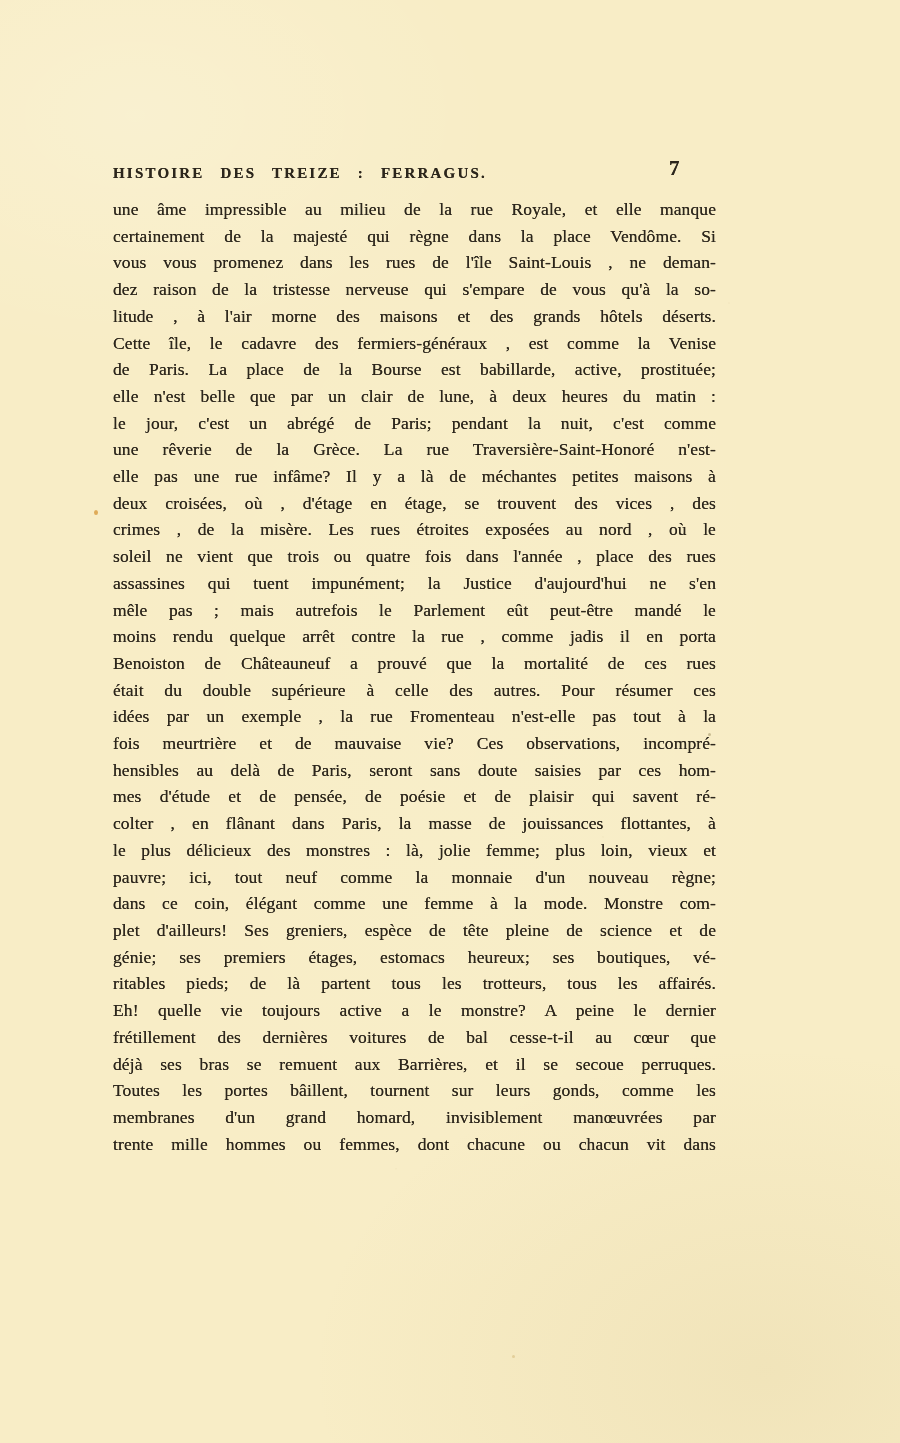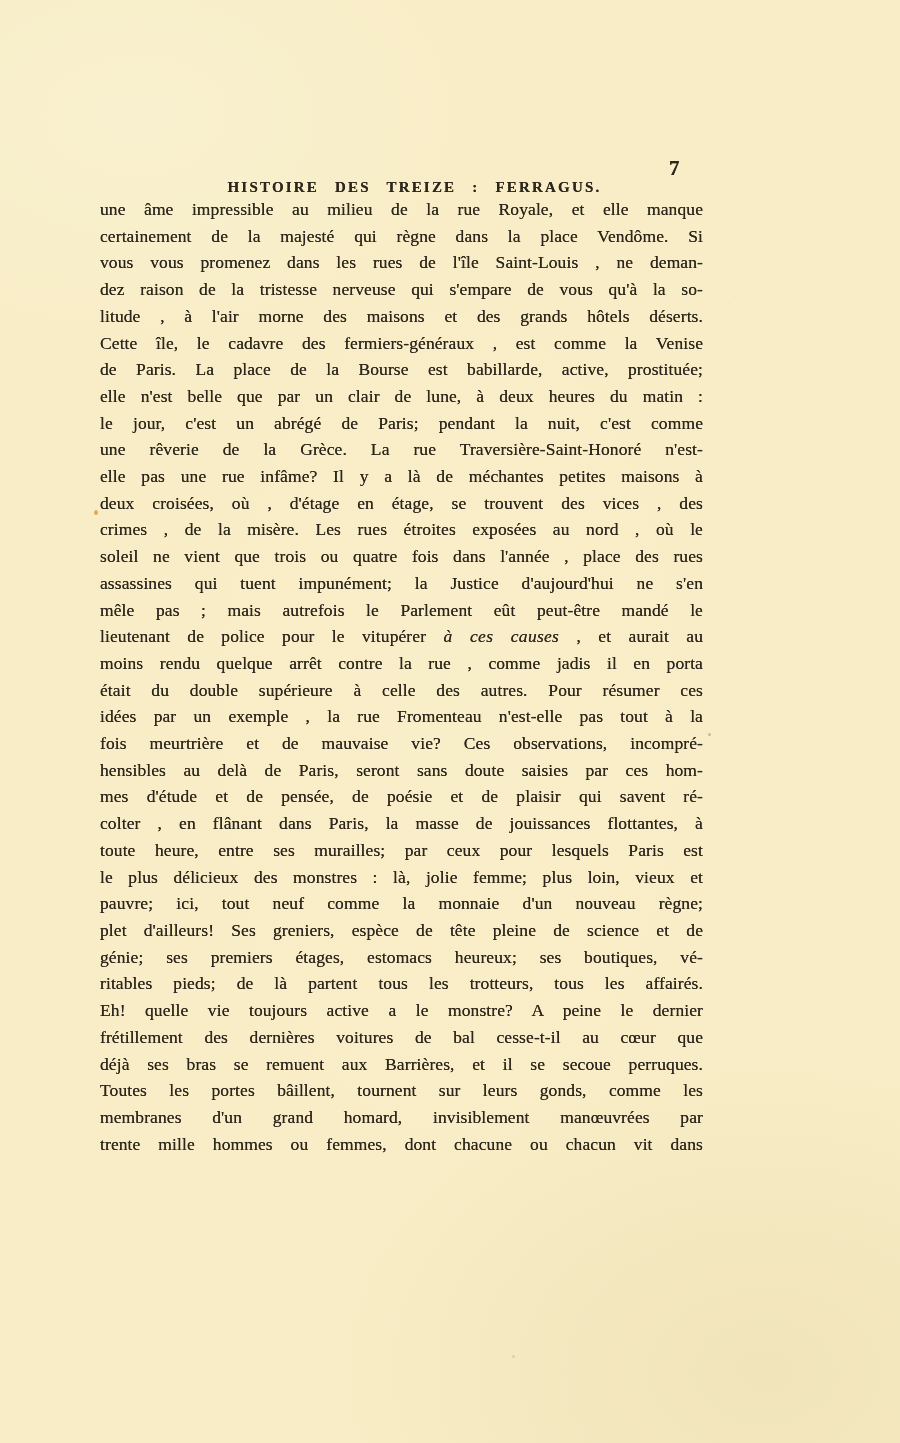--- a/index.html
+++ b/index.html
@@ -12,24 +12,24 @@
     background-image:
       radial-gradient(ellipse 600px 400px at 15% 8%, rgba(255,255,248,0.20), rgba(255,255,248,0) 60%),
       radial-gradient(ellipse 700px 500px at 85% 95%, rgba(176,146,77,0.10), rgba(176,146,77,0) 65%),
       radial-gradient(ellipse 500px 900px at 50% 50%, rgba(255,250,230,0.08), rgba(255,250,230,0) 70%);
     font-family: "Liberation Serif", "DejaVu Serif", serif;
     color: var(--ink, #2c261c);
     overflow: hidden;
   }
   .header {
     position: absolute;
-    top: 178px;
+    top: 164px;
     left: 113px;
     width: 603px;
-    text-align: center;
+    text-align: left;
   }
   .running-title {
     font-weight: 700;
     font-size: 15px;
     letter-spacing: 2.2px;
     word-spacing: 10px;
     color: var(--ink, #2c261c);
     text-shadow: 0 0 0.5px rgba(44,38,28,0.8);
   }
   .page-number {
@@ -37,21 +37,21 @@
     top: 156px;
     left: 669px;
     font-size: 21px;
     font-weight: 700;
     letter-spacing: 0.5px;
     text-shadow: 0 0 0.5px rgba(44,38,28,0.8);
   }
   .text-block {
     position: absolute;
     top: 196px;
-    left: 100px;
+    left: 113px;
     width: 603px;
     font-size: 17.5px;
     line-height: 26.7px;
   }
   .line {
     text-align: justify;
     text-align-last: justify;
     text-shadow: 0 0 0.6px rgba(44,38,28,0.85);
     letter-spacing: 0.1px;
   }
@@ -91,31 +91,31 @@
       <div class="line"><span>de Paris. La place de la Bourse est babillarde, active, prostituée;</span></div>
       <div class="line"><span>elle n'est belle que par un clair de lune, à deux heures du matin :</span></div>
       <div class="line"><span>le jour, c'est un abrégé de Paris; pendant la nuit, c'est comme</span></div>
       <div class="line"><span>une rêverie de la Grèce. La rue Traversière-Saint-Honoré n'est-</span></div>
       <div class="line"><span>elle pas une rue infâme? Il y a là de méchantes petites maisons à</span></div>
       <div class="line"><span>deux croisées, où , d'étage en étage, se trouvent des vices , des</span></div>
       <div class="line"><span>crimes , de la misère. Les rues étroites exposées au nord , où le</span></div>
       <div class="line"><span>soleil ne vient que trois ou quatre fois dans l'année , place des rues</span></div>
       <div class="line"><span>assassines qui tuent impunément; la Justice d'aujourd'hui ne s'en</span></div>
       <div class="line"><span>mêle pas ; mais autrefois le Parlement eût peut-être mandé le</span></div>
-      <div class="line"><span>lieutenant de police pour le vitupérer </span><i>à ces causes</i><span> , et aurait au</span></div>
       <div class="line"><span>moins rendu quelque arrêt contre la rue , comme jadis il en porta</span></div>
+      <div class="line"><span>Benoiston de Châteauneuf a prouvé que la mortalité de ces rues</span></div>
       <div class="line"><span>était du double supérieure à celle des autres. Pour résumer ces</span></div>
       <div class="line"><span>idées par un exemple , la rue Fromenteau n'est-elle pas tout à la</span></div>
       <div class="line"><span>fois meurtrière et de mauvaise vie? Ces observations, incompré-</span></div>
       <div class="line"><span>hensibles au delà de Paris, seront sans doute saisies par ces hom-</span></div>
       <div class="line"><span>mes d'étude et de pensée, de poésie et de plaisir qui savent ré-</span></div>
       <div class="line"><span>colter , en flânant dans Paris, la masse de jouissances flottantes, à</span></div>
-      <div class="line"><span>toute heure, entre ses murailles; par ceux pour lesquels Paris est</span></div>
       <div class="line"><span>le plus délicieux des monstres : là, jolie femme; plus loin, vieux et</span></div>
       <div class="line"><span>pauvre; ici, tout neuf comme la monnaie d'un nouveau règne;</span></div>
+      <div class="line"><span>dans ce coin, élégant comme une femme à la mode. Monstre com-</span></div>
       <div class="line"><span>plet d'ailleurs! Ses greniers, espèce de tête pleine de science et de</span></div>
       <div class="line"><span>génie; ses premiers étages, estomacs heureux; ses boutiques, vé-</span></div>
       <div class="line"><span>ritables pieds; de là partent tous les trotteurs, tous les affairés.</span></div>
       <div class="line"><span>Eh! quelle vie toujours active a le monstre? A peine le dernier</span></div>
       <div class="line"><span>frétillement des dernières voitures de bal cesse-t-il au cœur que</span></div>
       <div class="line"><span>déjà ses bras se remuent aux Barrières, et il se secoue perruques.</span></div>
       <div class="line"><span>Toutes les portes bâillent, tournent sur leurs gonds, comme les</span></div>
       <div class="line"><span>membranes d'un grand homard, invisiblement manœuvrées par</span></div>
       <div class="line"><span>trente mille hommes ou femmes, dont chacune ou chacun vit dans</span></div>
     </div>

